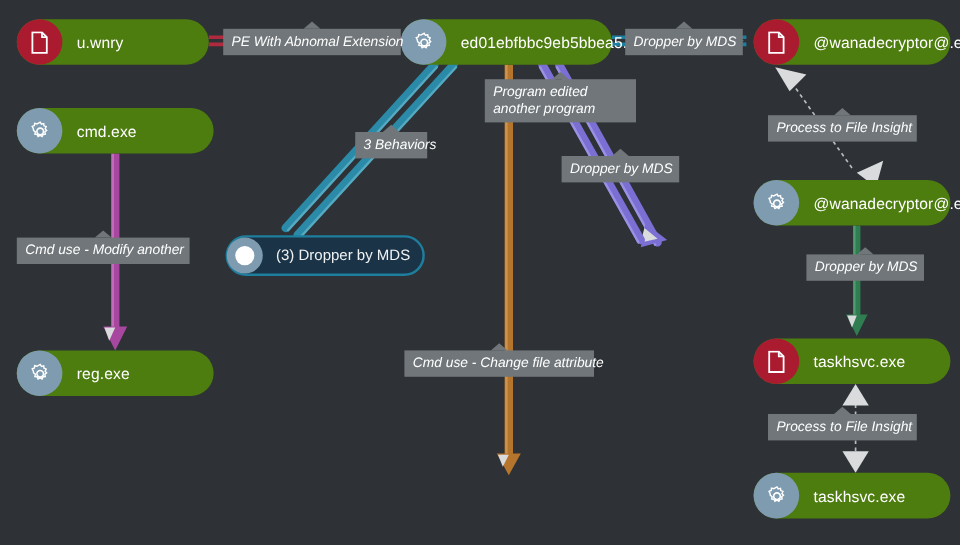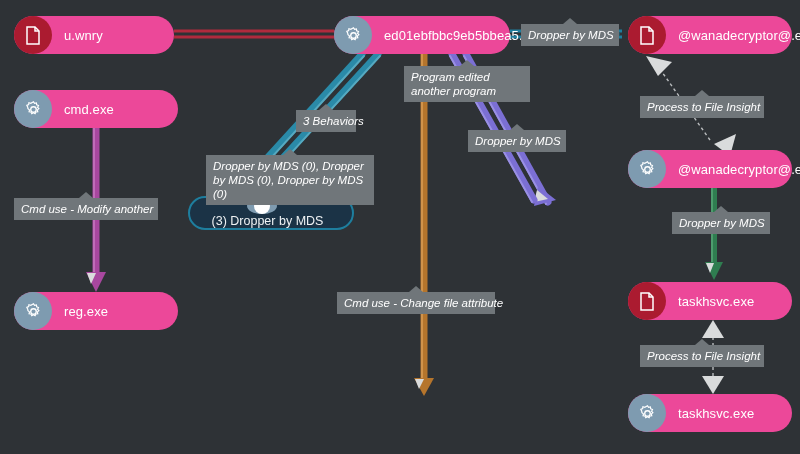--- a/index.html
+++ b/index.html
@@ -14,21 +14,21 @@
     background:#2e3236;
     overflow:hidden;
   }
   #edge-layer{position:absolute;left:0;top:0;width:800px;height:454px;}
 
   
   .node{
     position:absolute;
     height:38px;
     display:flex;align-items:center;
-    background:#ec4899;
+    background:#4d7c0f;
     border-radius:19px;
     box-sizing:border-box;
     padding-right:16px;
     z-index:5;
     cursor:pointer;
   }
   .node .badge{
     width:38px;height:38px;min-width:38px;
     border-radius:50%;
     display:flex;align-items:center;justify-content:center;
@@ -240,39 +240,39 @@
   <div class="node" style="left:628px;top:394px;width:164px;">
     <span class="badge proc">
       <svg width="19" height="19" viewBox="0 0 24 24">
           <path d="M12 8.5a3.5 3.5 0 1 0 0 7 3.5 3.5 0 0 0 0-7z" fill="none" stroke="#fff" stroke-width="1.7"></path>
           <path d="M12 2.2l1.3 2.1 2.4-.6.3 2.4 2.3.9-1.1 2.2 1.6 1.8-1.9 1.5.5 2.4-2.4.3-1 2.2-2.1-1.2-2.1 1.2-1-2.2-2.4-.3.5-2.4-1.9-1.5L4.7 9l-1.1-2.2 2.3-.9.3-2.4 2.4.6z" fill="none" stroke="#fff" stroke-width="1.5"></path>
         </svg>
     </span>
     <span class="label">taskhsvc.exe</span>
   </div>
 
-  <div class="bnode" style="left:188px;top:196px;width:166px;flex-direction:column;">
+  <div class="bnode" style="left:188px;top:196px;width:166px;">
     <span class="bdot">
         <i></i>
       </span>
     <span class="label">(3) Dropper by MDS</span>
   </div>
 
+  <div class="elabel" style="left:186px;top:24px;width:148px;text-align:center;">PE With Abnomal Extension</div>
 
   <div class="elabel" style="left:521px;top:24px;width:98px;text-align:center;">Dropper by MDS</div>
 
   <div class="elabel wrap" style="left:404px;top:66px;width:126px;">Program edited another program</div>
 
   <div class="elabel" style="left:640px;top:96px;width:124px;text-align:center;">Process to File Insight</div>
 
   <div class="elabel" style="left:296px;top:110px;width:60px;text-align:center;">3 Behaviors</div>
 
   <div class="elabel" style="left:468px;top:130px;width:98px;text-align:center;">Dropper by MDS</div>
 
-  <div class="elabel wrap" style="left:206px;top:155px;width:168px;">Dropper by MDS (0), Dropper by MDS (0), Dropper by MDS (0)</div>
 
   <div class="elabel" style="left:14px;top:198px;width:144px;text-align:center;">Cmd use - Modify another</div>
 
   <div class="elabel" style="left:672px;top:212px;width:98px;text-align:center;">Dropper by MDS</div>
 
   <div class="elabel" style="left:337px;top:276px;width:158px;text-align:center;margin-top:16px;">Cmd use - Change file attribute</div>
 
   <div class="elabel" style="left:640px;top:345px;width:124px;text-align:center;">Process to File Insight</div>
 
 </div>

